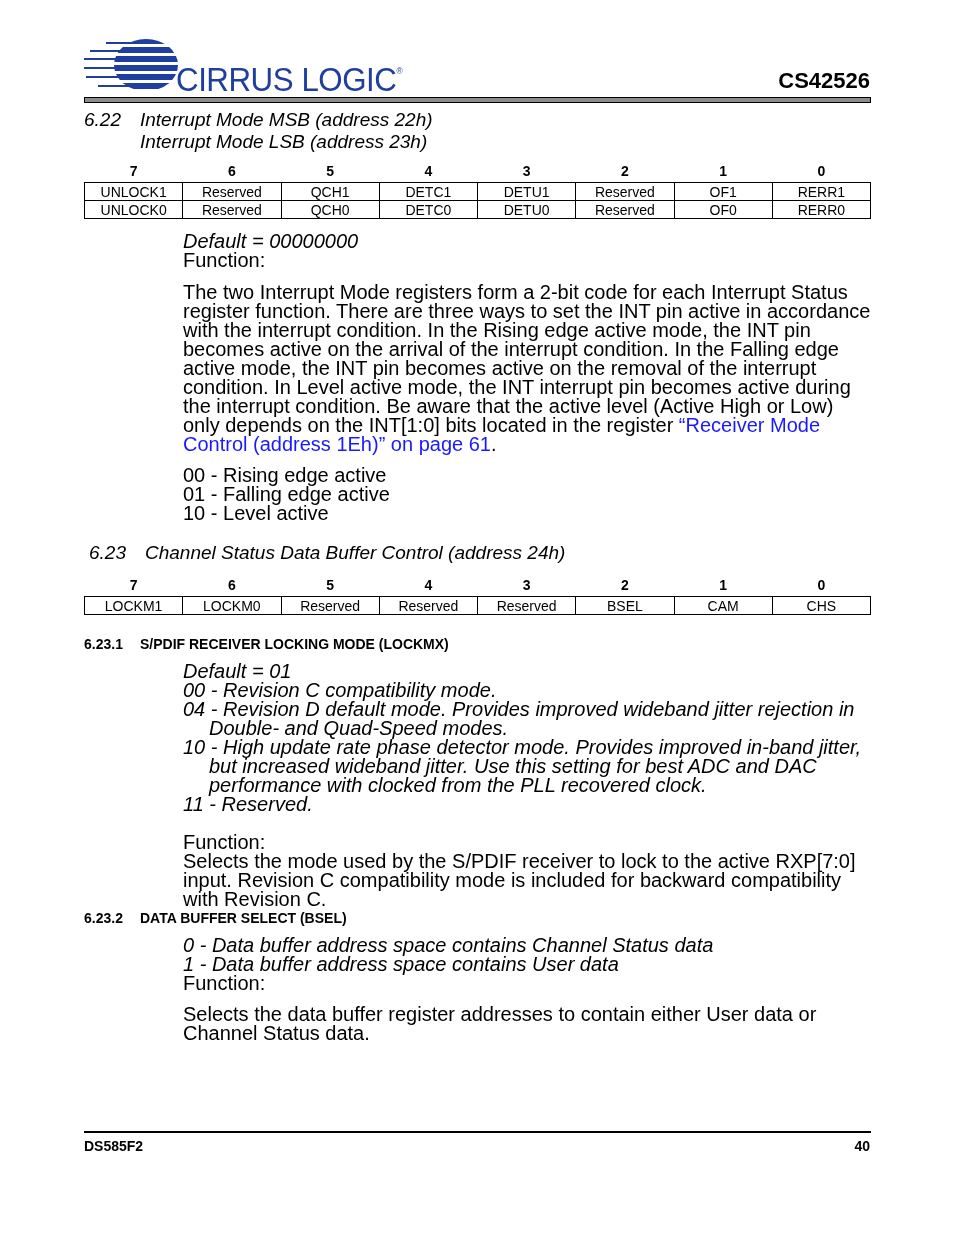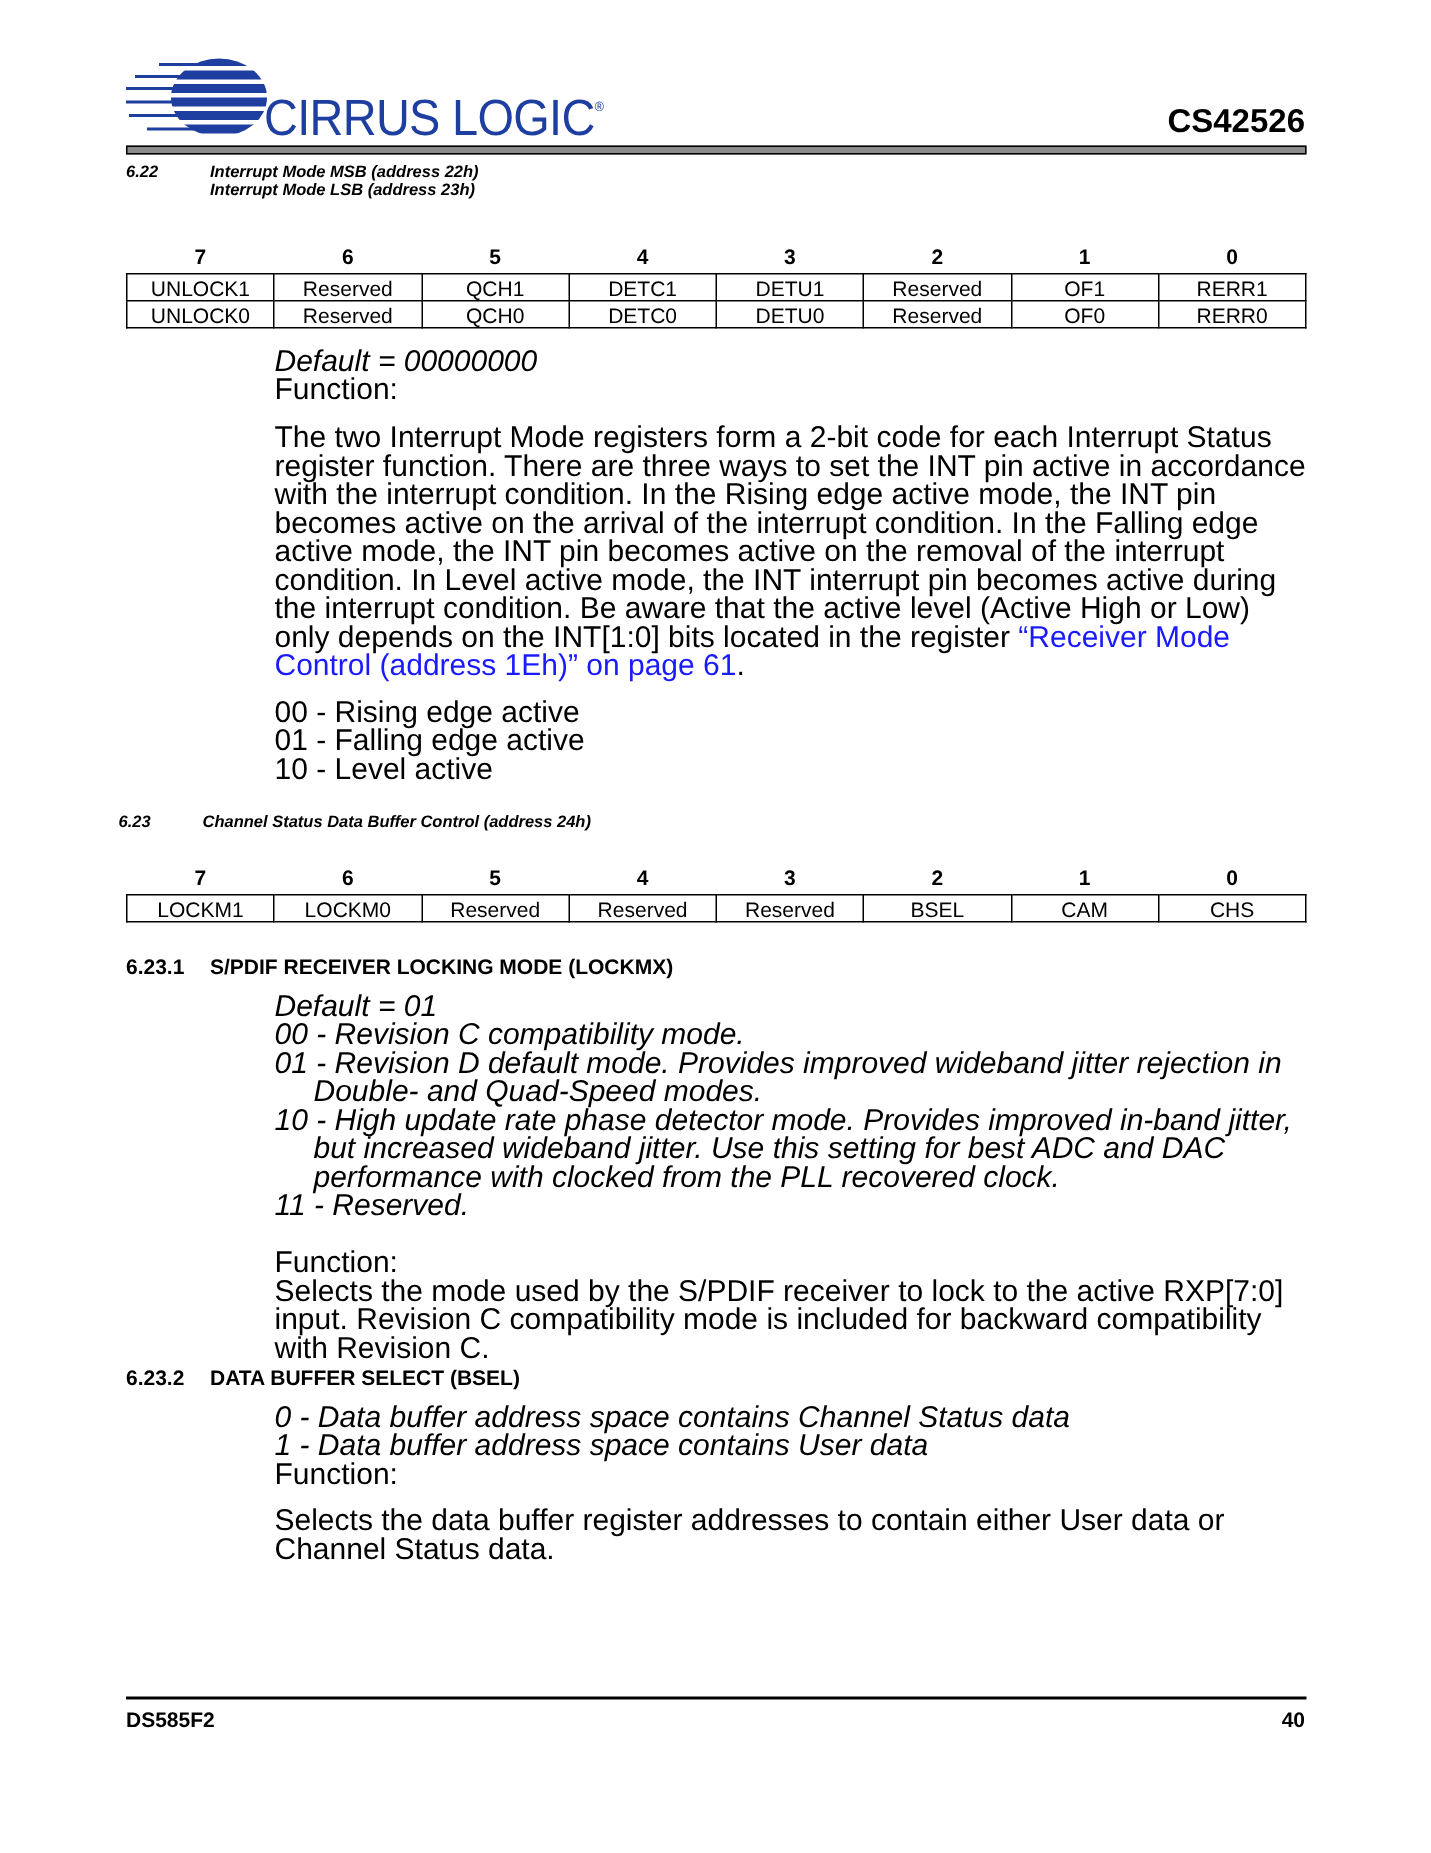--- a/index.html
+++ b/index.html
@@ -3,21 +3,21 @@
 <meta charset="utf-8">
 <style>
   html, body { margin: 0; padding: 0; background: #ffffff; }
   body { width: 954px; height: 1235px; position: relative; font-family: "Liberation Sans", sans-serif; color: #000; overflow: hidden; }
   .abs { position: absolute; }
   .logo { left: 84px; top: 38px; width: 320px; height: 60px; }
   .logo-text { position: absolute; left: 92px; top: 22px; font-family: "Liberation Sans", sans-serif; font-size: 34px; color: #1e3ea0; letter-spacing: -0.5px; font-weight: normal; transform: scaleX(0.92); transform-origin: left; white-space: nowrap; }
   .logo-reg { font-size: 9px; vertical-align: top; position: relative; top: 6px; }
   .part-no { right: 84px; top: 68px; font-size: 22px; font-weight: bold; }
   .header-bar { left: 84px; top: 97px; width: 785px; height: 4px; background: #8c8c8c; border: 1px solid #000; }
-  .sec-title { font-size: 11px; font-weight: bold; font-style: italic; }
+  .sec-title { font-size: 19px; font-weight: normal; font-style: italic; }
   .sec-num { display: inline-block; width: 56px; }
   .sub-title { font-size: 14px; font-weight: bold; }
   .sub-num { display: inline-block; width: 56px; }
   table.reg { border-collapse: collapse; width: 787px; table-layout: fixed; font-size: 14px; }
   table.reg th { font-weight: bold; text-align: center; padding: 0 0 2px 0; height: 18px; border: none; }
   table.reg td { border: 1px solid #000; text-align: center; height: 17px; padding: 0; }
   .body-text { font-size: 20px; line-height: 19px; }
   .it { font-style: italic; }
   .link { color: #1a1aff; }
   .hang { padding-left: 26px; text-indent: -26px; }
@@ -101,21 +101,21 @@
   <div class="it">Default = 00000000</div>
   <div>Function:</div>
   <div style="margin-top:13px;"><span>The two Interrupt Mode registers form a 2-bit code for each Interrupt Status register function. There are three ways to set the INT pin active in accordance with the interrupt condition. In the Rising edge active mode, the INT pin becomes active on the arrival of the interrupt condition. In the Falling edge active mode, the INT pin becomes active on the removal of the interrupt condition. In Level active mode, the INT interrupt pin becomes active during the interrupt condition. Be aware that the active level (Active High or Low) only depends on the INT[1:0] bits located in the register </span><span class="link">“Receiver Mode Control (address 1Eh)” on page 61</span><span>.</span></div>
   <div style="margin-top:12px;">
     <div>00 - Rising edge active</div>
     <div>01 - Falling edge active</div>
     <div>10 - Level active</div>
   </div>
 </div>
 
-<div class="abs sec-title" style="left:79px; top:542px;">
+<div class="abs sec-title" style="left:89px; top:542px;">
   <span class="sec-num">6.23</span><span>Channel Status Data Buffer Control (address 24h)</span>
 </div>
 
 <table class="abs reg" style="left:84px; top:576px;">
   <tbody>
       <tr>
     <th>7</th>
     <th>6</th>
     <th>5</th>
     <th>4</th>
@@ -137,21 +137,21 @@
 </tbody>
   </table>
 
 <div class="abs sub-title" style="left:84px; top:636px;">
   <span class="sub-num">6.23.1</span><span>S/PDIF RECEIVER LOCKING MODE (LOCKMX)</span>
 </div>
 
 <div class="abs body-text" style="left:183px; top:662px; width:690px;">
   <div class="it">Default = 01</div>
   <div class="it hang">00 - Revision C compatibility mode.</div>
-  <div class="it hang">01 - Revision D default mode. Provides improved wideband jitter rejection in Double- and Quad-Speed modes.</div>
+  <div class="it hang">04 - Revision D default mode. Provides improved wideband jitter rejection in Double- and Quad-Speed modes.</div>
   <div class="it hang">10 - High update rate phase detector mode. Provides improved in-band jitter, but increased wideband jitter. Use this setting for best ADC and DAC performance with clocked from the PLL recovered clock.</div>
   <div class="it hang">11 - Reserved.</div>
   <div style="margin-top:19px;">Function:</div>
   <div>Selects the mode used by the S/PDIF receiver to lock to the active RXP[7:0] input. Revision C compatibility mode is included for backward compatibility with Revision C.</div>
 </div>
 
 <div class="abs sub-title" style="left:84px; top:910px;">
   <span class="sub-num">6.23.2</span><span>DATA BUFFER SELECT (BSEL)</span>
 </div>
 

